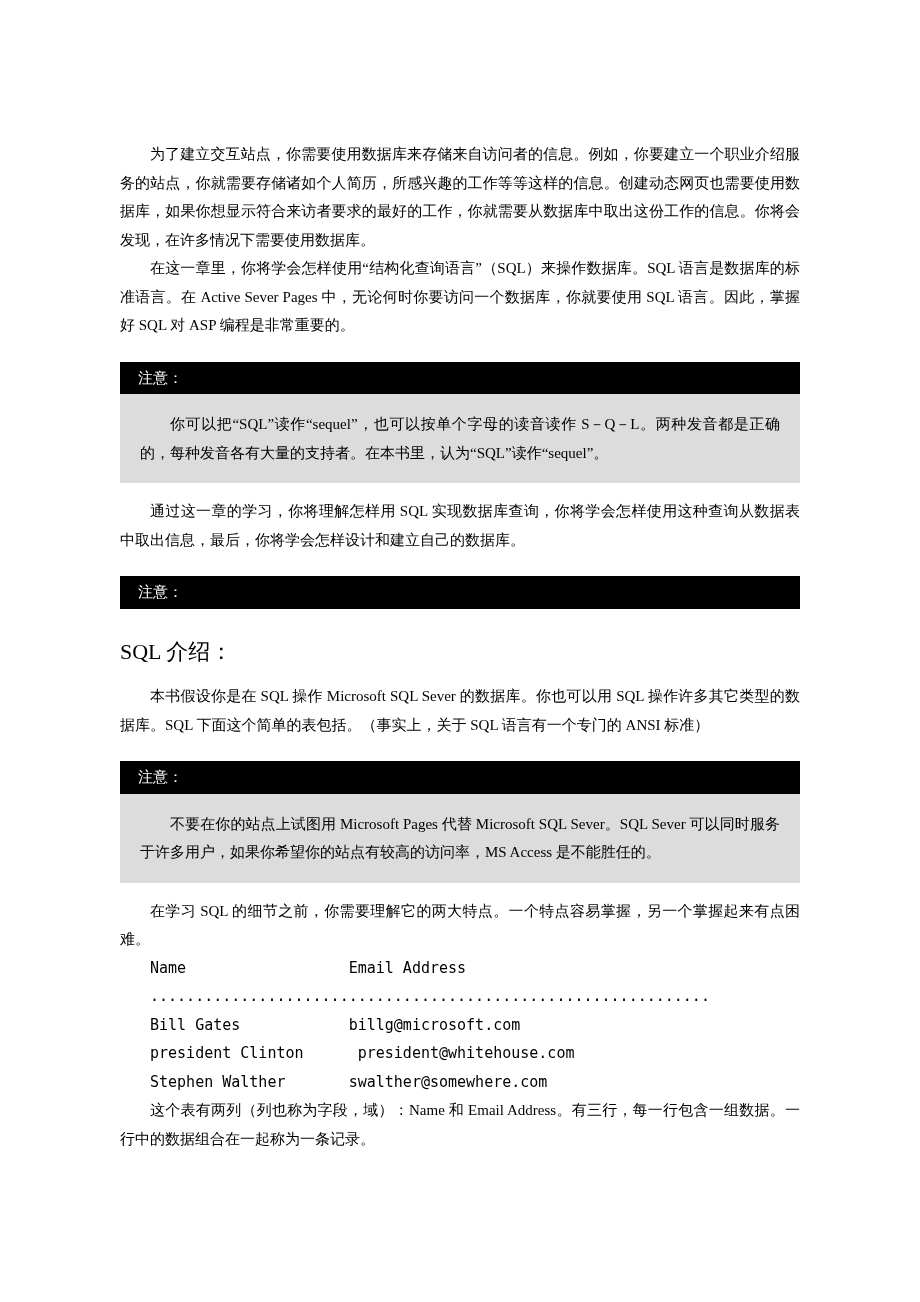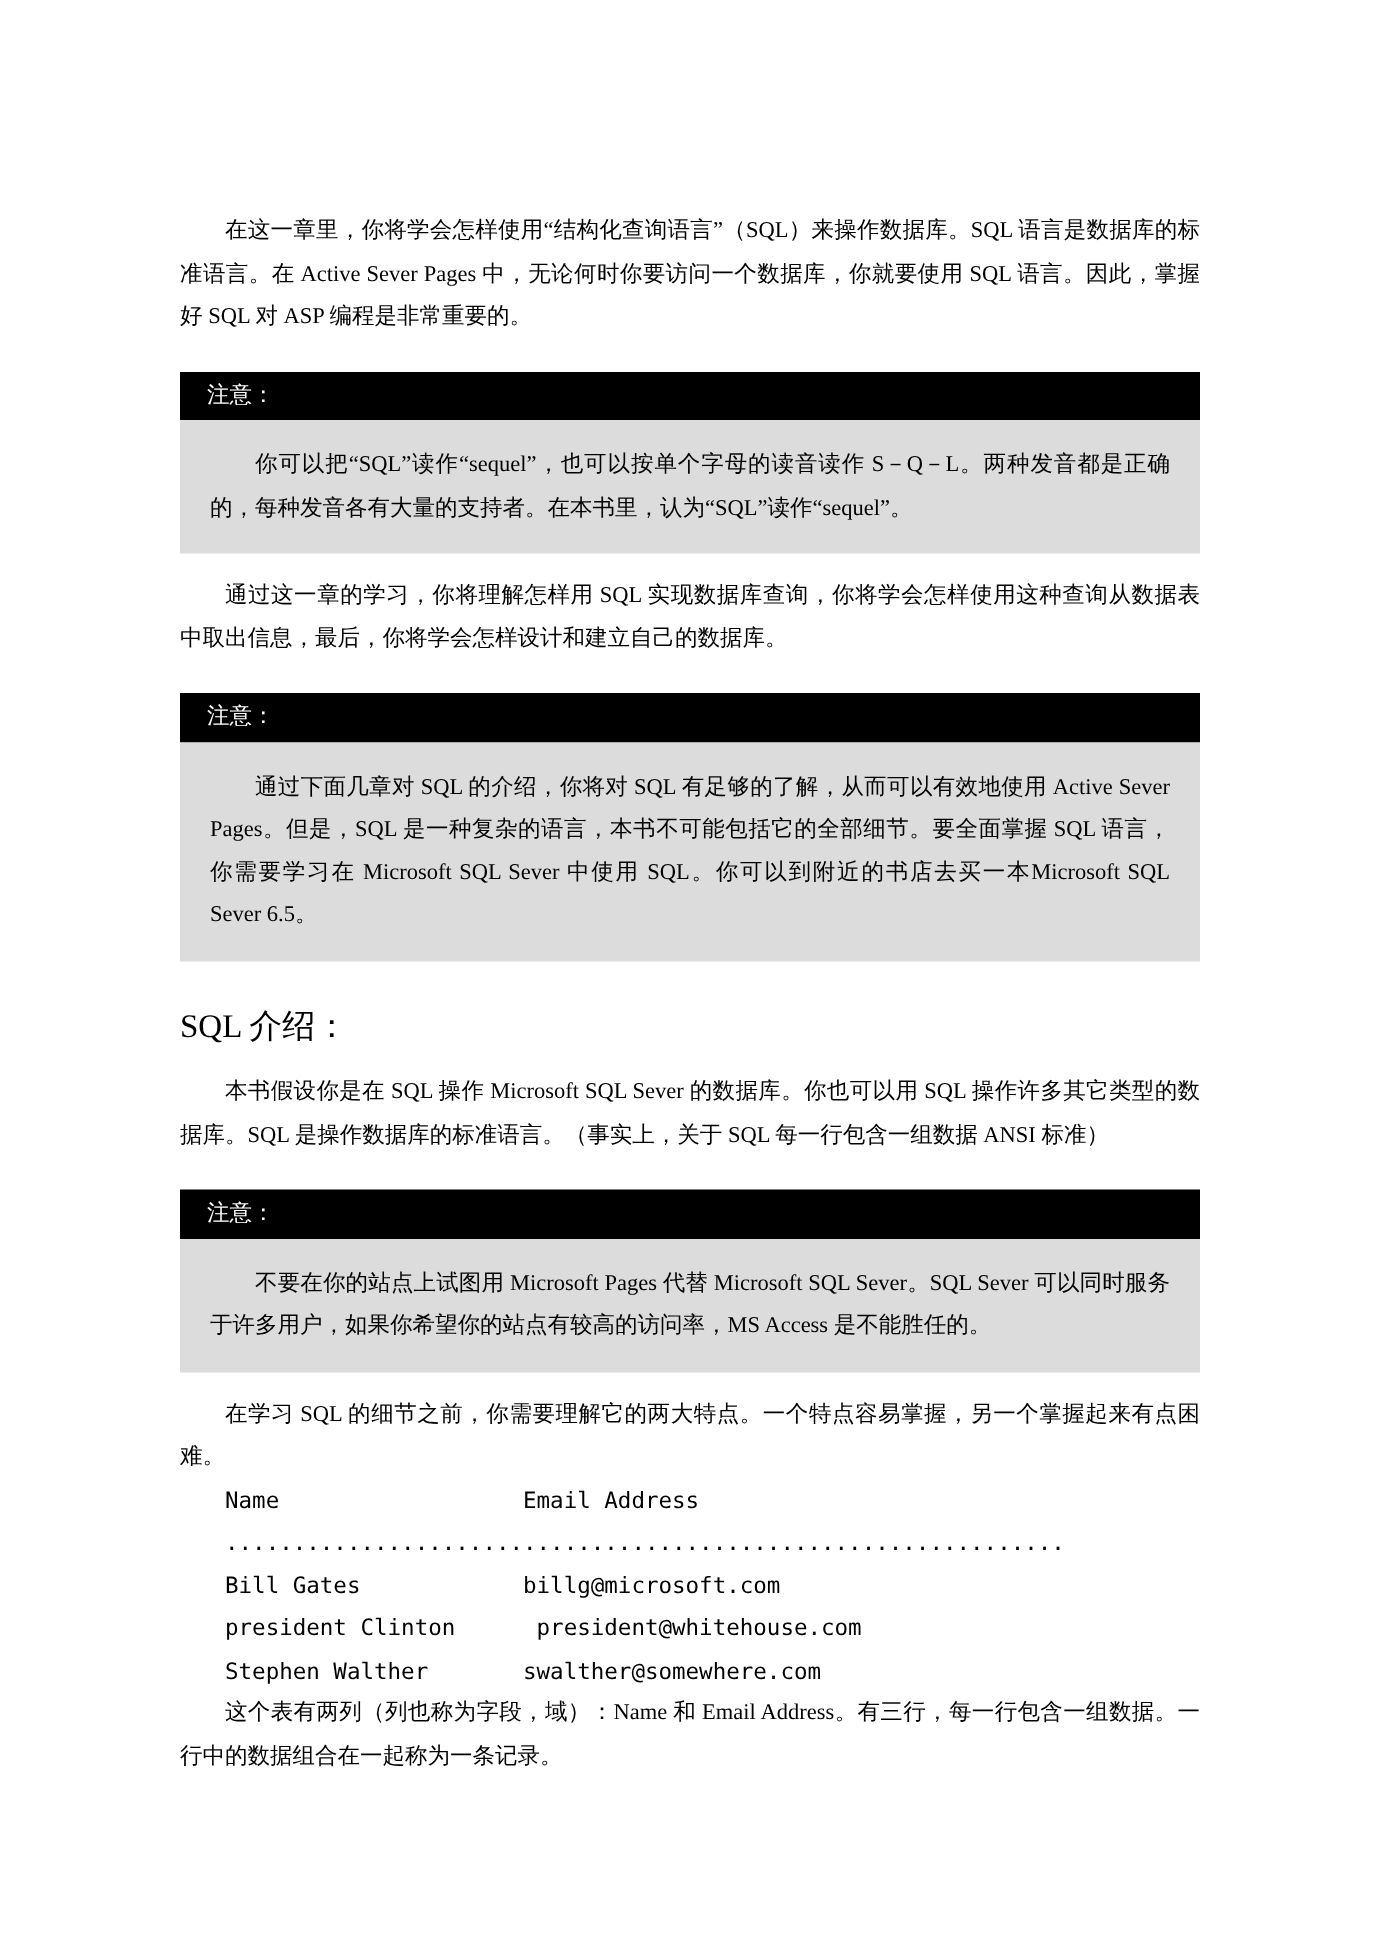--- a/index.html
+++ b/index.html
@@ -52,41 +52,39 @@
   }
   .spacer {
     height: 8px;
   }
 </style>
 </head>
 <body>
 
 <div class="page">
 
+  <p class="para">为了建立交互站点，你需要使用数据库来存储来自访问者的信息。例如，你要建立一个职业介绍服务的站点，你就需要存储诸如个人简历，所感兴趣的工作等等这样的信息。创建动态网页也需要使用数据库，如果你想显示符合来访者要求的最好的工作，你就需要从数据库中取出这份工作的信息。你将会发现，在许多情况下需要使用数据库。</p>
   <p class="para">在这一章里，你将学会怎样使用“结构化查询语言”（SQL）来操作数据库。SQL 语言是数据库的标准语言。在 Active Sever Pages 中，无论何时你要访问一个数据库，你就要使用 SQL 语言。因此，掌握好 SQL 对 ASP 编程是非常重要的。</p>
 
   <div class="spacer"></div>
 
   <div class="note-header">注意：</div>
   <div class="note-body">
     <p>你可以把“SQL”读作“sequel”，也可以按单个字母的读音读作 S－Q－L。两种发音都是正确的，每种发音各有大量的支持者。在本书里，认为“SQL”读作“sequel”。</p>
   </div>
 
   <p class="para">通过这一章的学习，你将理解怎样用 SQL 实现数据库查询，你将学会怎样使用这种查询从数据表中取出信息，最后，你将学会怎样设计和建立自己的数据库。</p>
 
   <div class="spacer"></div>
 
   <div class="note-header">注意：</div>
-  <div class="note-body">
-    <p>通过下面几章对 SQL 的介绍，你将对 SQL 有足够的了解，从而可以有效地使用 Active Sever Pages。但是，SQL 是一种复杂的语言，本书不可能包括它的全部细节。要全面掌握 SQL 语言，你需要学习在 Microsoft SQL Sever 中使用 SQL。你可以到附近的书店去买一本Microsoft SQL Sever 6.5。</p>
-  </div>
 
   <h2 class="section-title">SQL 介绍：</h2>
 
-  <p class="para">本书假设你是在 SQL 操作 Microsoft SQL Sever 的数据库。你也可以用 SQL 操作许多其它类型的数据库。SQL 是操作数据库的标准语言。（事实上，关于 SQL 每一行包含一组数据 ANSI 标准）</p>
+  <p class="para">本书假设你是在 SQL 操作 Microsoft SQL Sever 的数据库。你也可以用 SQL 操作许多其它类型的数据库。SQL 下面这个简单的表包括。（事实上，关于 SQL 语言有一个专门的 ANSI 标准）</p>
 
   <div class="spacer"></div>
 
   <div class="note-header">注意：</div>
   <div class="note-body">
     <p>不要在你的站点上试图用 Microsoft Pages 代替 Microsoft SQL Sever。SQL Sever 可以同时服务于许多用户，如果你希望你的站点有较高的访问率，MS Access 是不能胜任的。</p>
   </div>
 
   <p class="para">在学习 SQL 的细节之前，你需要理解它的两大特点。一个特点容易掌握，另一个掌握起来有点困难。</p>
 

